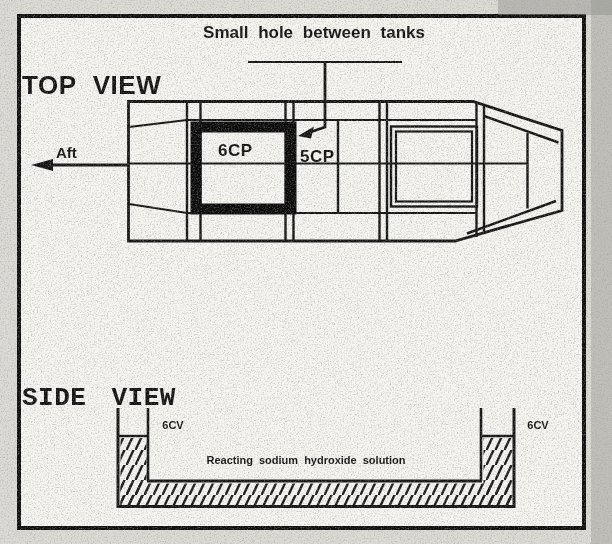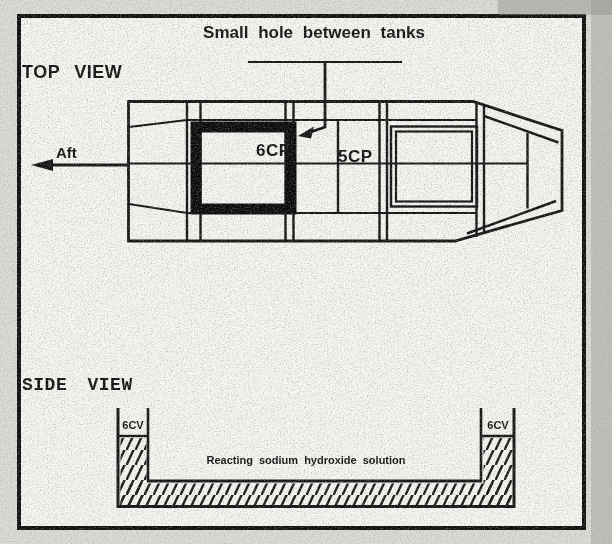--- a/index.html
+++ b/index.html
@@ -10,29 +10,29 @@
   }
   .frame{
     position:absolute;left:17px;top:14px;width:561px;height:508px;
     border:4px solid #0f0f0f;background:#f6f5f1;z-index:1;
   }
   .diagram-svg{position:absolute;left:0;top:0;z-index:2;}
   .lbl{
     position:absolute;z-index:3;font-weight:bold;color:#121212;
     white-space:nowrap;line-height:1.1;
   }
-  .view-title{font-size:18px;letter-spacing:.5px;word-spacing:9px;}
+  .view-title{font-size:26px;letter-spacing:.5px;word-spacing:9px;margin-top:8px;}
   .annotation{
     position:absolute;left:186px;top:23px;width:256px;z-index:3;
     text-align:center;font-weight:bold;color:#121212;
     font-size:17px;line-height:19px;word-spacing:5px;letter-spacing:0px;
   }
-  .tank-lbl{font-size:17px;letter-spacing:.5px;margin-left:38px;}
+  .tank-lbl{font-size:17px;letter-spacing:.5px;}
   .aft-lbl{font-size:15px;}
-  .cv-lbl{font-size:11px;text-align:center;letter-spacing:0;}
+  .cv-lbl{font-size:11px;text-align:center;letter-spacing:0;margin-left:40px;}
   .solution-lbl{
     position:absolute;left:120px;top:454px;width:372px;z-index:3;
     text-align:center;font-weight:bold;color:#121212;
     font-size:11px;word-spacing:3px;
   }
   .right-band{
     position:absolute;right:0;top:0;width:21px;height:544px;
     background:#a9a8a3;opacity:.55;z-index:4;
   }
   .topright-patch{

